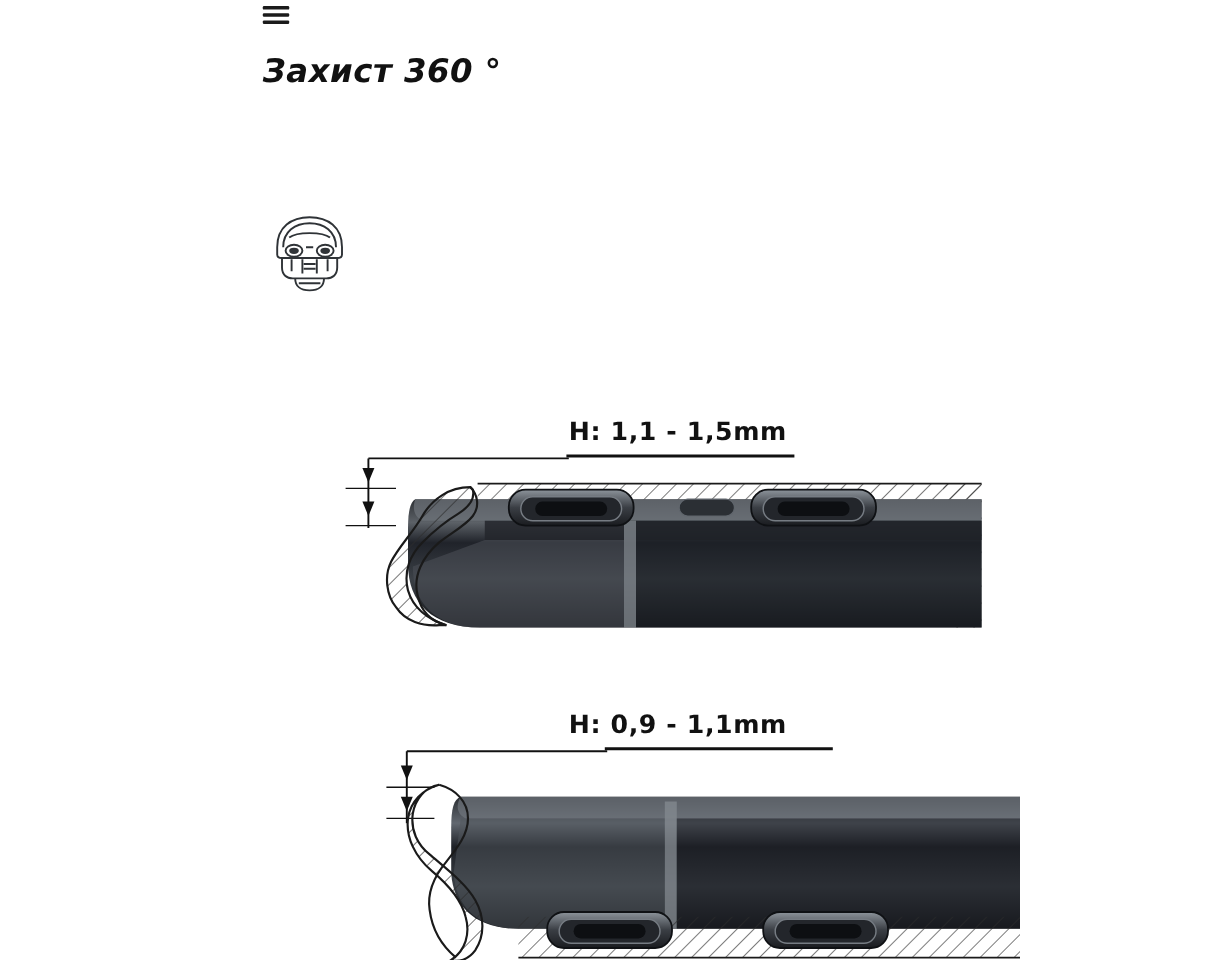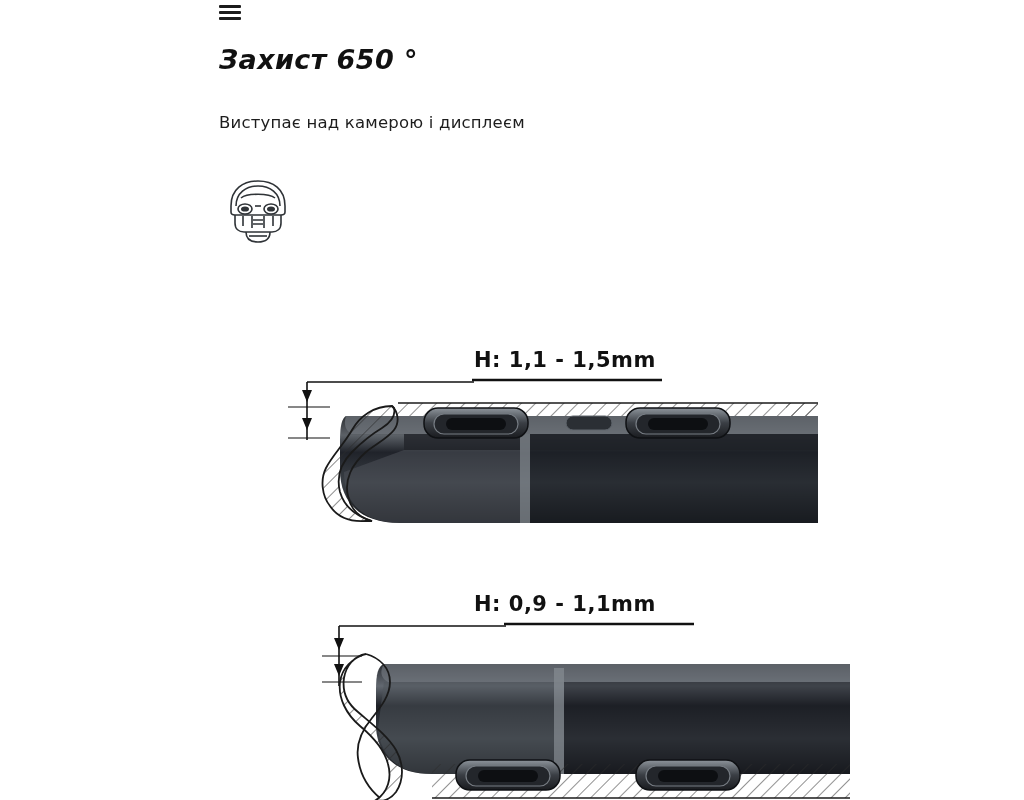--- a/index.html
+++ b/index.html
@@ -100,22 +100,21 @@
 <body>
 
 <div class="page">
 
   <div class="menu-icon">
     <span></span>
     <span></span>
     <span></span>
   </div>
 
-  <div class="title">Захист 650 °</div>
-  <div class="subtitle">Виступає над камерою і дисплеєм</div>
+  <div class="title">Захист 360 °</div>
 
   <div class="helmet">
     <svg viewBox="0 0 78 72" width="78" height="72" aria-hidden="true">
       <g fill="none" stroke="#2f3337" stroke-width="1.6">
         <path d="M12 30 C12 13 24 5 39 5 C54 5 66 13 66 30 L66 36 C66 38 64 39 62 39 L16 39 C14 39 12 38 12 36 Z"></path>
         <path d="M17 30 C17 17 27 10 39 10 C51 10 61 17 61 30"></path>
         <path d="M22 22 C28 17 50 17 56 22"></path>
         <path d="M16 39 L16 47 C16 53 20 56 25 56 L53 56 C58 56 62 53 62 47 L62 39"></path>
         <path d="M24 40 L24 50 M33 40 L33 52 M45 40 L45 52 M54 40 L54 50"></path>
         <path d="M27 56 C27 62 31 66 39 66 C47 66 51 62 51 56"></path>

